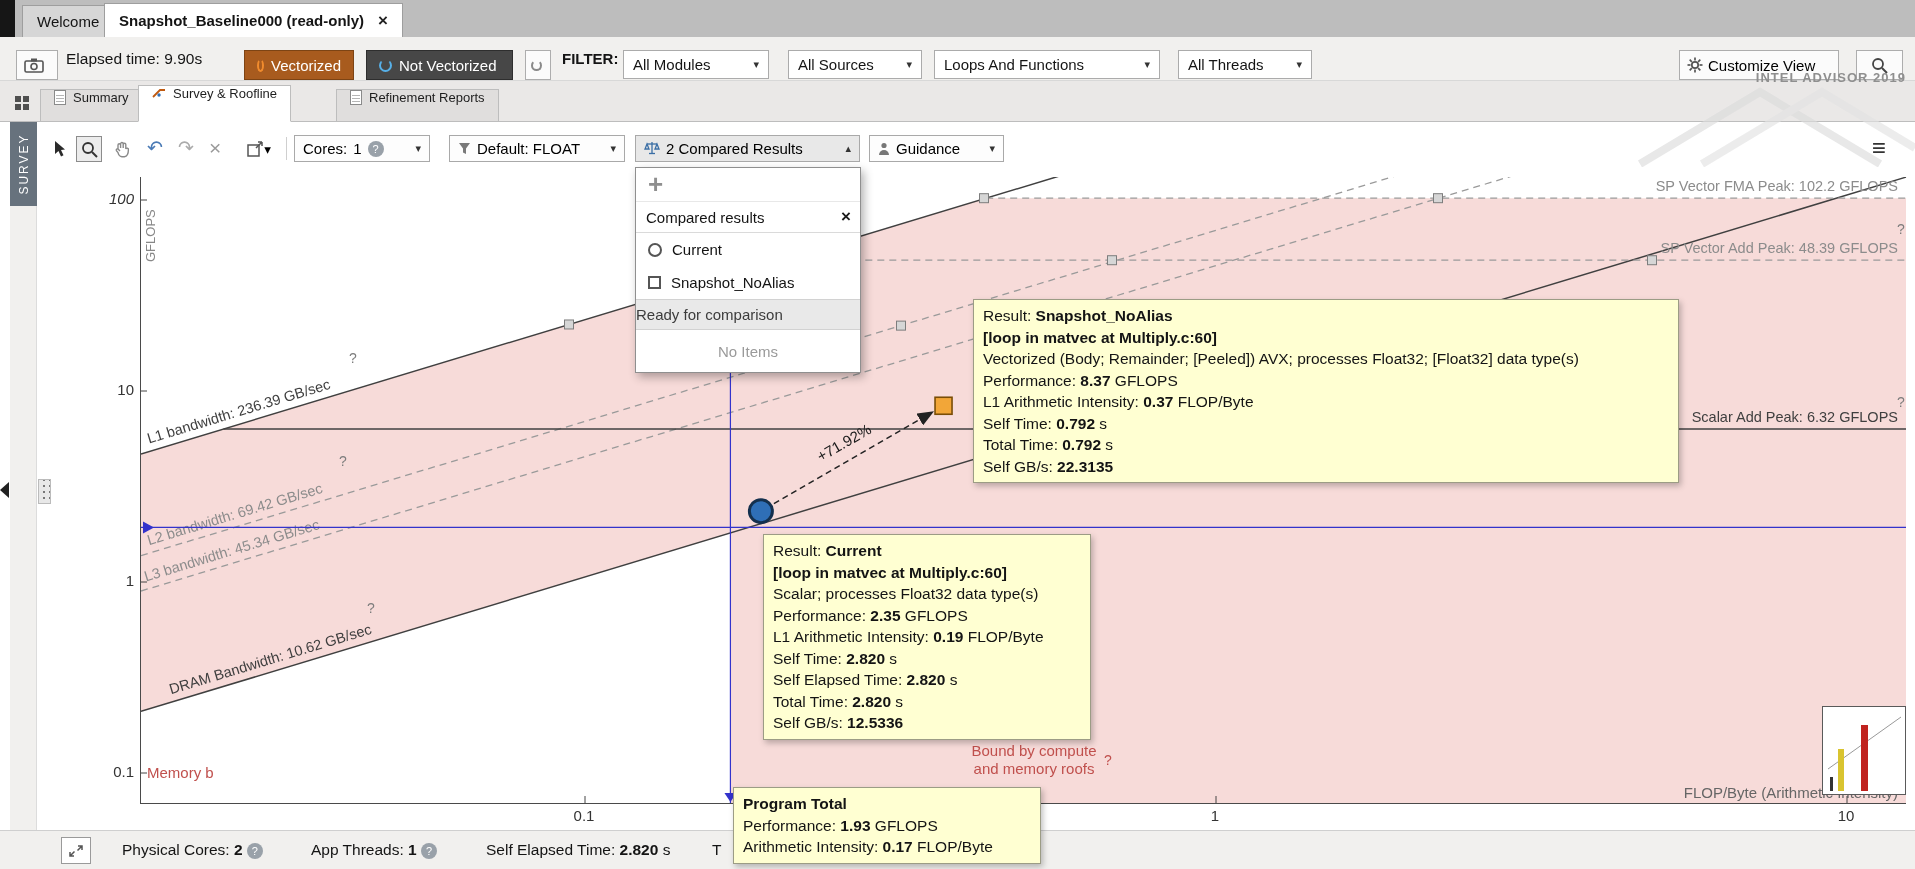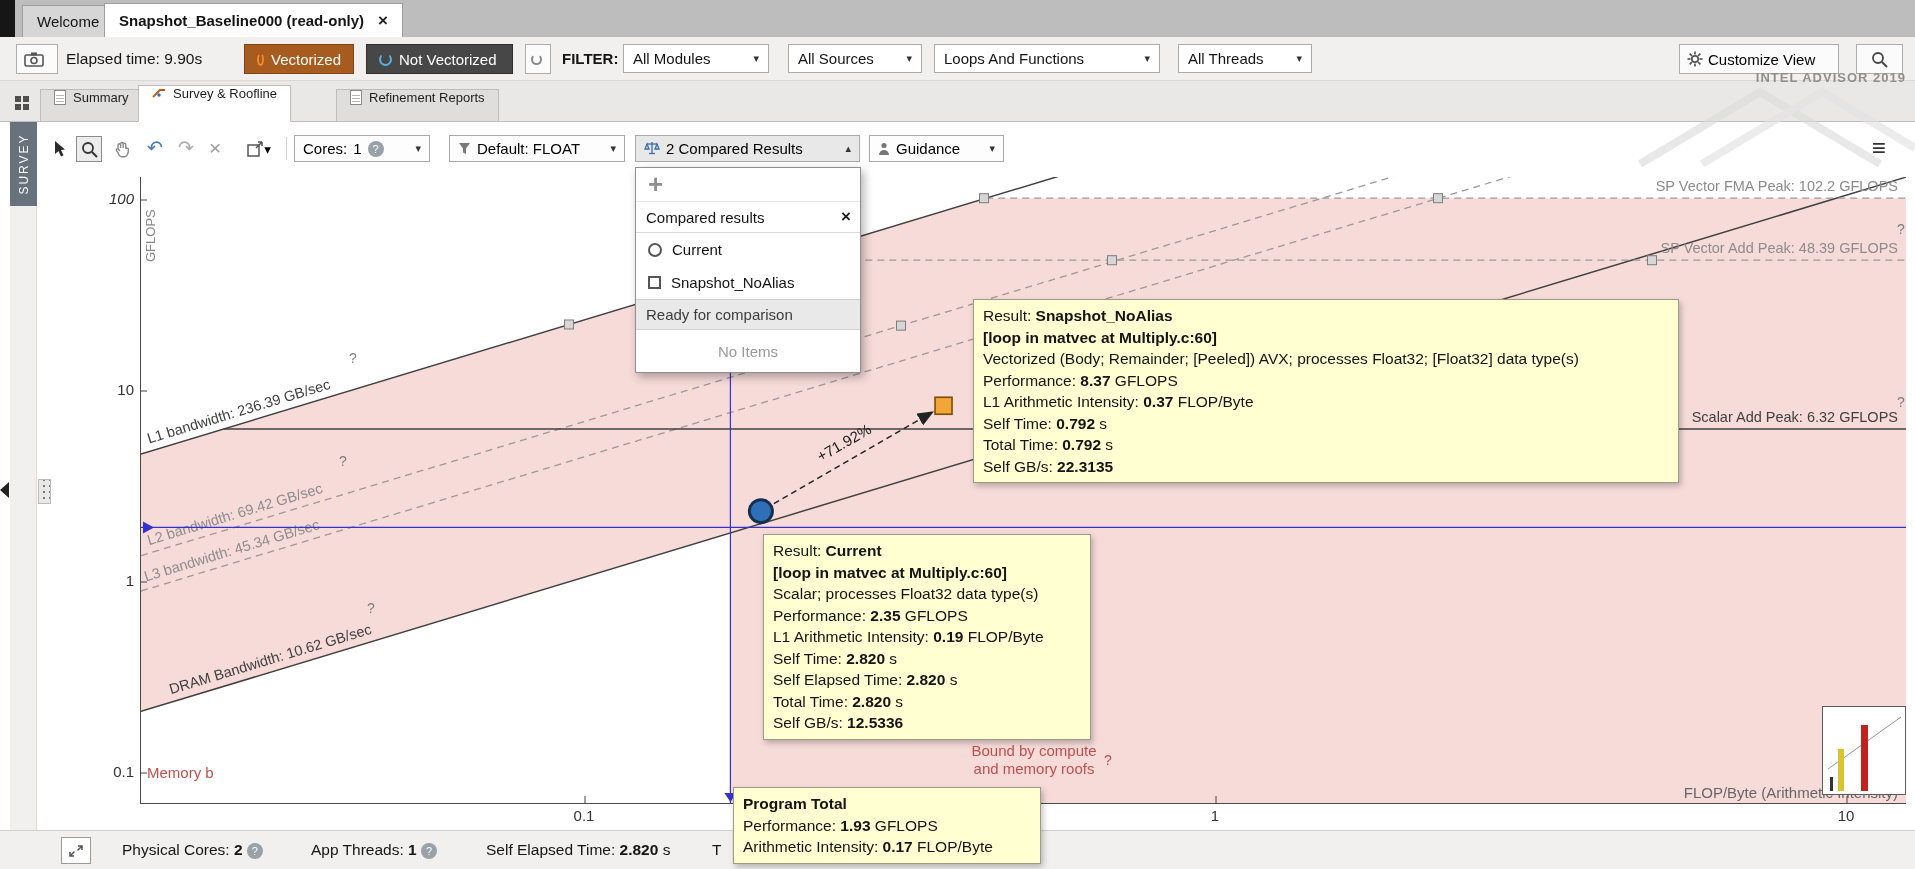--- a/index.html
+++ b/index.html
@@ -9,21 +9,21 @@
   
   .tabbar{position:absolute;left:0;top:0;width:1915px;height:37px;background:#bdbdbd}
   .win-block{position:absolute;left:0;top:0;width:15px;height:37px;background:#161616}
   .wtab{position:absolute;bottom:0;height:32px;display:flex;align-items:center;padding:0 14px;
     font-size:15px;border:1px solid #9e9e9e;border-bottom:none;background:#d6d6d6}
   .wtab.active{background:#fff;font-weight:700;height:34px}
   .wtab .close{margin-left:14px;font-weight:700;font-size:17px;color:#222;cursor:default}
   
   .toolbar{position:absolute;left:0;top:37px;width:1915px;height:44px;background:#f1f0ee;
     border-bottom:1px solid #d8d8d8}
-  .toolbar>*{position:absolute;top:7px}
+  .toolbar>*{position:absolute;top:13px}
   .tb-btn{height:30px;border:1px solid #adadad;background:#fbfbfb;display:flex;align-items:center;
     gap:5px;padding:0 7px;font-size:15px}
   .tb-text{top:13px;font-size:15.5px}
   .toggle{height:30px;display:flex;align-items:center;gap:7px;padding:0 12px;color:#fff;
     font-size:15px;border:1px solid #5c5c5c}
   .ring{width:13px;height:13px;border-radius:50%;border:2.5px solid #f08b2d;border-top-color:transparent}
   .ring.blue{border-color:#57b0e8;border-top-color:transparent}
   .ring.gray{width:11px;height:11px;border-color:#8a8a8a;border-top-color:transparent}
   .dd{height:29px;border:1px solid #ababab;background:#fff;display:flex;align-items:center;
     padding:0 9px;font-size:15px}
@@ -72,21 +72,21 @@
     border:1px solid #8f8f8f;box-shadow:3px 4px 9px rgba(0,0,0,.3);z-index:30;font-size:15px}
   .cp-plus{height:34px;display:flex;align-items:center;padding-left:12px;color:#8f8f8f;
     font-size:26px;font-weight:700;border-bottom:1px solid #e8e8e8}
   .cp-head{height:31px;display:flex;align-items:center;justify-content:space-between;
     padding:0 9px 0 10px;border-bottom:1px solid #dadada}
   .cp-head .x{font-weight:700;font-size:17px;color:#1a1a1a}
   .cp-item{height:33px;display:flex;align-items:center;gap:10px;padding-left:12px}
   .radio{width:14px;height:14px;border:2px solid #555;border-radius:50%;background:#fff;flex:0 0 auto}
   .checkbox{width:13px;height:13px;border:2px solid #555;background:#fff;flex:0 0 auto}
   .cp-section{height:31px;background:#e9e9e9;color:#3c3c3c;display:flex;align-items:center;
-    padding-left:10px;border-top:1px solid #d2d2d2;border-bottom:1px solid #d2d2d2}
+    border-top:1px solid #d2d2d2;border-bottom:1px solid #d2d2d2}
   .cp-empty{height:42px;display:flex;align-items:center;justify-content:center;color:#9a9a9a}
   
   .plot{position:absolute;left:140px;top:177px;width:1766px;height:627px;border-left:1px solid #4a4a4a;
     border-bottom:1px solid #4a4a4a;background:#fff;z-index:1}
   .plot svg{position:absolute;left:0;top:0}
   .ytick{position:absolute;left:90px;width:44px;text-align:right;font-size:15px;color:#333;z-index:2}
   .xtick{position:absolute;top:807px;transform:translateX(-50%);font-size:15px;color:#333;z-index:2}
   
   .tt{position:absolute;background:#ffffd2;border:1px solid #9c9c85;box-shadow:2px 3px 6px rgba(0,0,0,.25);
     font-size:15.5px;line-height:21.5px;padding:5px 9px;color:#141414;z-index:12}

